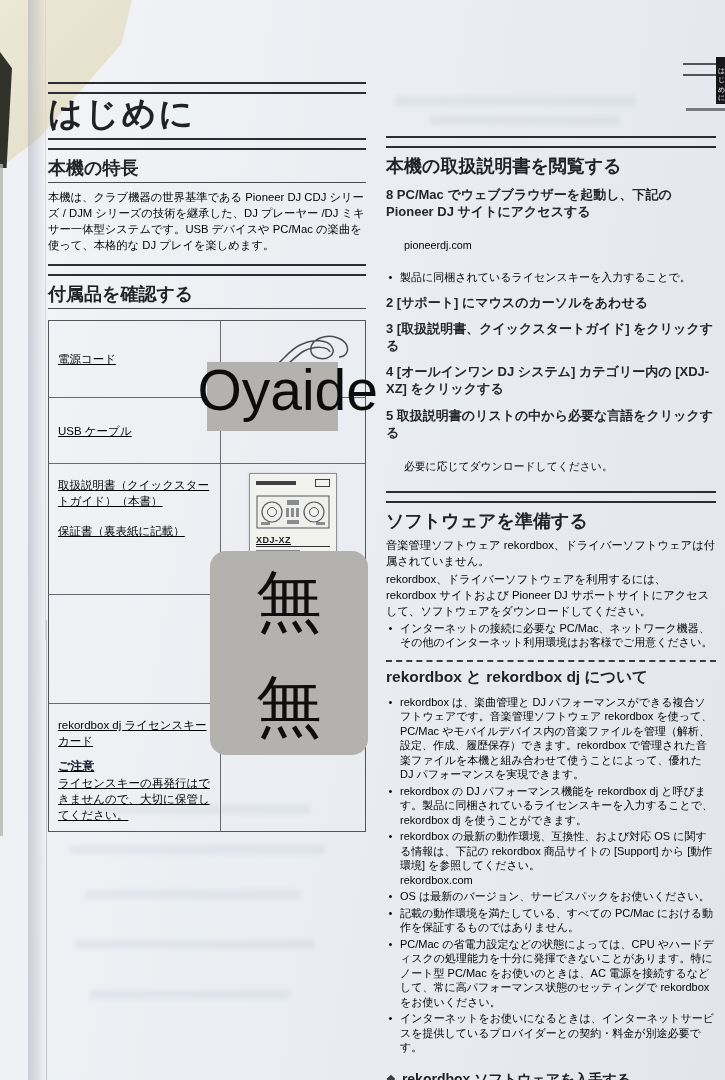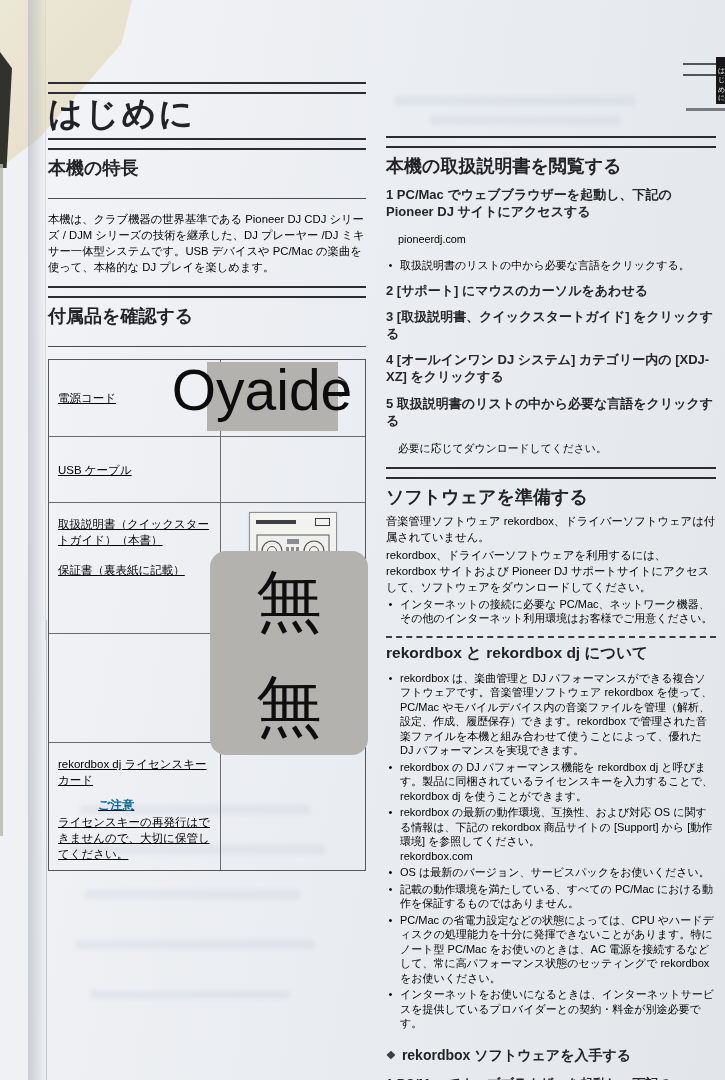--- a/index.html
+++ b/index.html
@@ -33,59 +33,59 @@
   .frag1{position:absolute;left:683px;top:63px;width:42px;height:9px;
     border-top:2.5px solid #3a3b40;border-bottom:2.5px solid #3a3b40;opacity:.85;z-index:3;}
   .frag2{position:absolute;left:686px;top:108px;width:39px;height:2.5px;background:#4a4b50;opacity:.7;z-index:3;}
   
   .ghost{position:absolute;background:#8fa0b6;opacity:.12;border-radius:3px;filter:blur(2px);z-index:0;}
   
   .rule-double{height:8px;border-top:2.5px solid #2c2d32;border-bottom:2.5px solid #2c2d32;}
   .rule-dashed{border-top:2px dashed #3c3d43;margin:10px 0 6px;}
   .doc-title{font-size:34px;font-weight:bold;color:#222226;line-height:1.05;margin:2px 0 6px;letter-spacing:2px;}
   .h-sec{font-size:18px;font-weight:bold;color:#232327;line-height:1.15;margin:8px 0 5px;}
-  .h-sec.underlined{border-bottom:1.5px solid #4a4b50;padding-bottom:20px;margin-bottom:12px;}
+  .h-sec.underlined{border-bottom:1.5px solid #4a4b50;padding-bottom:4px;margin-bottom:6px;}
   .h-sub{font-size:15.5px;font-weight:bold;color:#232327;line-height:1.2;margin:4px 0 8px;}
   .h-get{font-size:14px;font-weight:bold;color:#232327;margin:16px 0 10px;display:flex;align-items:center;gap:6px;}
   .h-get .dia{font-size:11px;color:#3a3b40;}
   
   .body-txt{font-size:11.3px;line-height:1.42;margin:0 0 2px;}
   .step{font-size:13px;font-weight:bold;color:#26262b;line-height:1.32;margin:9px 0 1px;}
-  .sub{font-size:10.8px;line-height:1.32;margin:12px;}
+  .sub{font-size:10.8px;line-height:1.32;margin:18px;}
   .bullet{display:flex;margin:1px 0 2px;}
   .bullet .dot{width:9px;flex:0 0 9px;font-size:11px;line-height:1.32;margin-right:5px;text-align:center;}
   .bullet .b-text{font-size:11px;line-height:1.32;}
   .bullet .b-sub{font-size:11px;line-height:1.32;}
   
   .col-left{position:absolute;left:48px;top:82px;width:318px;z-index:2;}
   .col-right{position:absolute;left:386px;top:136px;width:330px;z-index:2;}
   
   .acc-table{border:1.5px solid #55565c;margin-top:11px;background:transparent;text-decoration:underline;}
   .acc-row{display:grid;grid-template-columns:172px 1fr;border-bottom:1px solid #6a6b70;}
   .acc-row:last-child{border-bottom:none;}
   .cell-l{padding:8px 9px;border-right:1px solid #6a6b70;display:flex;flex-direction:column;justify-content:center;font-size:11.5px;line-height:1.4;}
   .cell-l.top{justify-content:flex-start;padding-top:13px;}
   .cell-r{position:relative;display:flex;align-items:center;justify-content:center;}
   .r1{min-height:76px;} .r2{min-height:65px;} .r3{min-height:130px;} .r4{min-height:108px;} .r5{min-height:90px;}
-  .note-title{font-weight:bold;font-size:12px;margin-top:9px;color:#0369a1;margin-left:40px;}
+  .note-title{font-weight:bold;font-size:12px;margin-top:9px;color:#0f172a;}
   .gap14{height:14px;}
   
   .cover{width:88px;height:112px;background:#f2f2ef;border:1px solid #8f9095;box-shadow:0 0 2px rgba(0,0,0,.15);padding:5px 6px;box-sizing:border-box;display:flex;flex-direction:column;}
   .cover-top{display:flex;justify-content:space-between;align-items:center;}
   .cover-brandbar{width:40px;height:4px;background:#3e3f44;}
   .cover-box{width:13px;height:6px;border:1px solid #3e3f44;}
   .cover-model{font-size:9px;font-weight:bold;color:#222;border-bottom:1.5px solid #333;padding-bottom:1px;margin-top:6px;letter-spacing:.5px;}
   .cover-minitxt{height:2.5px;background:#85868c;margin-top:3px;}
   .w60{width:60%;} .w85{width:85%;} .w70{width:70%;}
   .cover-logo{font-size:6.5px;font-weight:bold;font-style:italic;color:#2e2f34;margin-top:auto;}
   
   .patch{position:absolute;background:#b4b2af;z-index:4;}
   #oyaide-rect{left:207px;top:362px;width:131px;height:69px;}
   #oyaide-text{position:absolute;left:146px;top:352px;width:232px;height:76px;z-index:5;
-    font-size:57px;color:#0c0c0c;text-align:center;line-height:76px;font-weight:400;}
+    font-size:57px;color:#0c0c0c;text-align:right;line-height:76px;font-weight:400;}
   #mu-rect{left:210px;top:551px;width:158px;height:204px;border-radius:16px;}
   .mu{position:absolute;left:0;width:100%;text-align:center;font-size:66px;line-height:1;color:#0e0e0e;z-index:5;}
   #mu-1{top:17px;} #mu-2{top:122px;}
   svg{display:block;}
 </style>
 </head>
 <body>
 
 <div class="photo">
 
@@ -192,25 +192,25 @@
         </div>
         <div class="cell-r"></div>
       </div>
     </div>
   </div>
 
   <div class="col-right">
     <div class="rule-double"></div>
     <div class="h-sec">本機の取扱説明書を閲覧する</div>
 
-    <div class="step">1 PC/Mac でウェブブラウザーを起動し、下記の Pioneer DJ サイトにアクセスする</div>
+    <div class="step">8 PC/Mac でウェブブラウザーを起動し、下記の Pioneer DJ サイトにアクセスする</div>
     <div class="sub">pioneerdj.com</div>
     <div class="bullet">
       <span class="dot">•</span>
-      <span class="b-text">取扱説明書のリストの中から必要な言語をクリックする。</span>
+      <span class="b-text">製品に同梱されているライセンスキーを入力することで。</span>
     </div>
     <div class="step">2 [サポート] にマウスのカーソルをあわせる</div>
     <div class="step">3 [取扱説明書、クイックスタートガイド] をクリックする</div>
     <div class="step">4 [オールインワン DJ システム] カテゴリー内の [XDJ-XZ] をクリックする</div>
     <div class="step">5 取扱説明書のリストの中から必要な言語をクリックする</div>
     <div class="sub">必要に応じてダウンロードしてください。</div>
 
     <div class="rule-double" style="margin-top:12px;"></div>
     <div class="h-sec">ソフトウェアを準備する</div>
     <p class="body-txt">音楽管理ソフトウェア rekordbox、ドライバーソフトウェアは付属されていません。</p>

